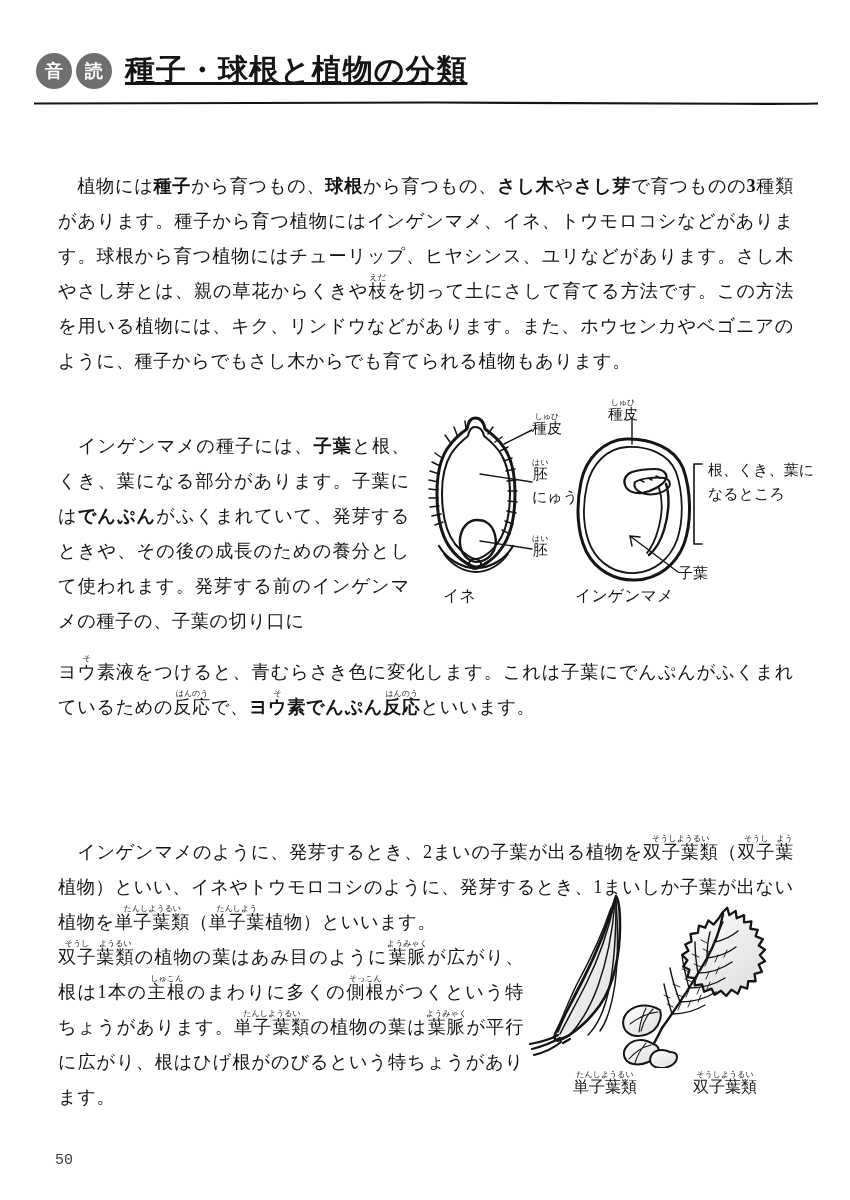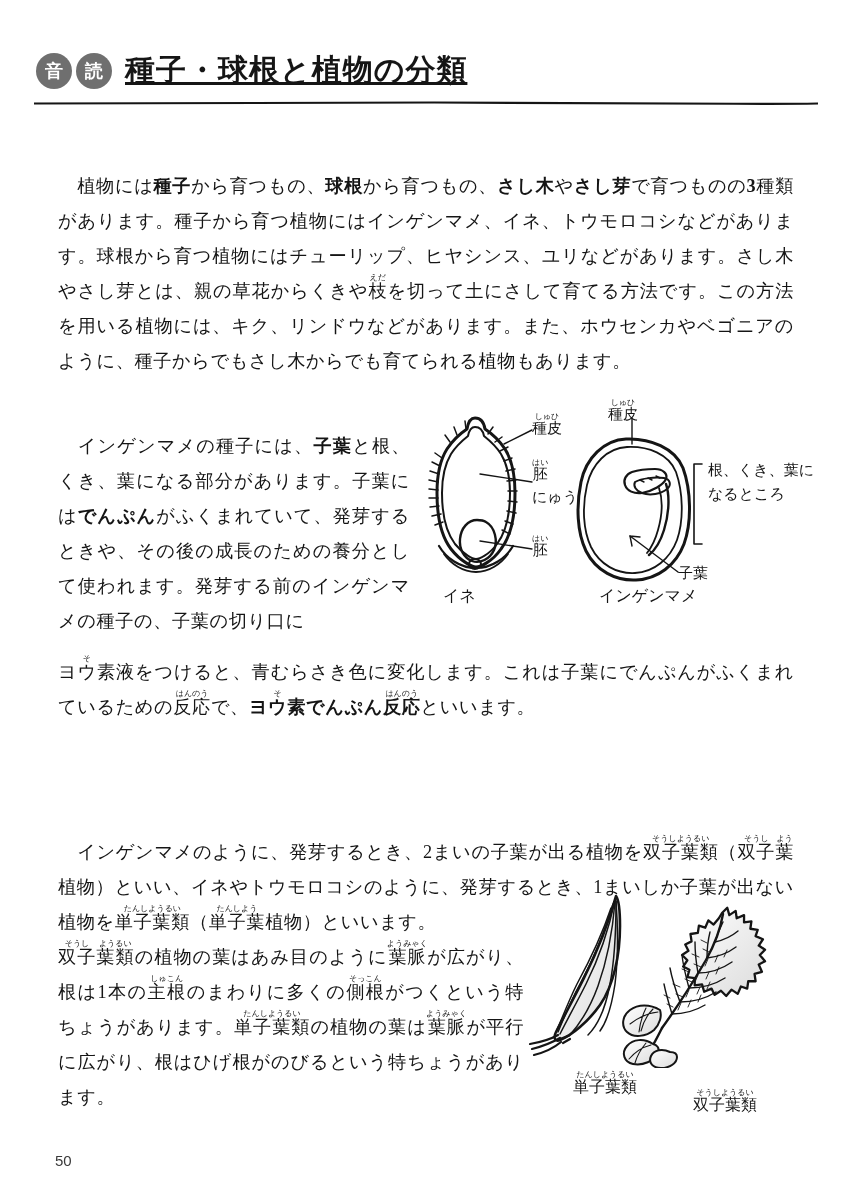--- a/index.html
+++ b/index.html
@@ -82,21 +82,21 @@
   .fig { position: absolute; }
   #fig-seeds { left: 420px; top: 396px; width: 398px; height: 216px; }
   #fig-leaves { left: 520px; top: 892px; width: 300px; height: 212px; }
   .fig svg { display: block; }
 
   .page-number {
     position: absolute;
     left: 55px; top: 1152px;
     font-size: 15px;
     color: #3a3a3a;
-    font-family: Liberation Sans, sans-serif;
+    font-family: Liberation Mono, monospace;
   }
 </style>
 </head>
 <body>
 
 <div class="page">
 
   <div class="header">
     <span class="badge">音</span>
     <span class="badge">読</span>
@@ -201,21 +201,21 @@
     <div style="position:absolute;left:23px;top:190px;font-size:16px;font-family:'DejaVu Sans','Liberation Sans',sans-serif;">イネ</div>
 
     <div style="position:absolute;left:188px;top:2px;font-size:15px;font-family:'DejaVu Sans','Liberation Sans',sans-serif;">
       <ruby><span>種皮</span><rt>しゅひ</rt></ruby>
     </div>
     <div style="position:absolute;left:288px;top:62px;font-size:15px;line-height:24px;font-family:Liberation Serif, serif;white-space:nowrap;">
       <span>根、くき、葉に</span><br>
       <span>なるところ</span>
     </div>
     <div style="position:absolute;left:258px;top:168px;font-size:15px;font-family:'DejaVu Sans','Liberation Sans',sans-serif;">子葉</div>
-    <div style="position:absolute;left:155px;top:190px;font-size:16px;font-family:'DejaVu Sans','Liberation Sans',sans-serif;margin-left:24px;">インゲンマメ</div>
+    <div style="position:absolute;left:155px;top:190px;font-size:16px;font-family:'DejaVu Sans','Liberation Sans',sans-serif;">インゲンマメ</div>
   </div>
 
   <div class="fig" id="fig-leaves">
     <svg width="300" height="176" viewBox="0 0 300 176">
       <defs>
         <linearGradient id="leafshade" x1="0" y1="0" x2="1" y2="1">
           <stop offset="0%" stop-color="#ffffff"></stop>
           <stop offset="100%" stop-color="#dcdcdc"></stop>
         </linearGradient>
       </defs>
@@ -293,20 +293,20 @@
           <path d="M131,153 C123,155 115,160 109,167 M126,151 C121,157 117,164 115,171"></path>
         </g>
         <path d="M150,160 C142,156 134,158 131,164 C128,171 133,176 141,176
                  C150,176 157,171 157,165 C157,161 154,160 150,160 Z" fill="url(#leafshade)" stroke-width="2"></path>
       </g>
     </svg>
 
     <div style="position:absolute;left:30px;top:178px;width:110px;text-align:center;font-size:16px;font-family:Liberation Serif, serif;">
       <ruby><span>単子葉類</span><rt style="font-size:8px">たんしようるい</rt></ruby>
     </div>
-    <div style="position:absolute;left:150px;top:178px;width:110px;text-align:center;font-size:16px;font-family:'DejaVu Sans','Liberation Sans',sans-serif;margin-top:18px;">
+    <div style="position:absolute;left:150px;top:178px;width:110px;text-align:center;font-size:16px;font-family:'DejaVu Sans','Liberation Sans',sans-serif;">
       <ruby><span>双子葉類</span><rt style="font-size:8px">そうしようるい</rt></ruby>
     </div>
   </div>
 
   <div class="page-number">50</div>
 
 </div>
 
 </body></html>

